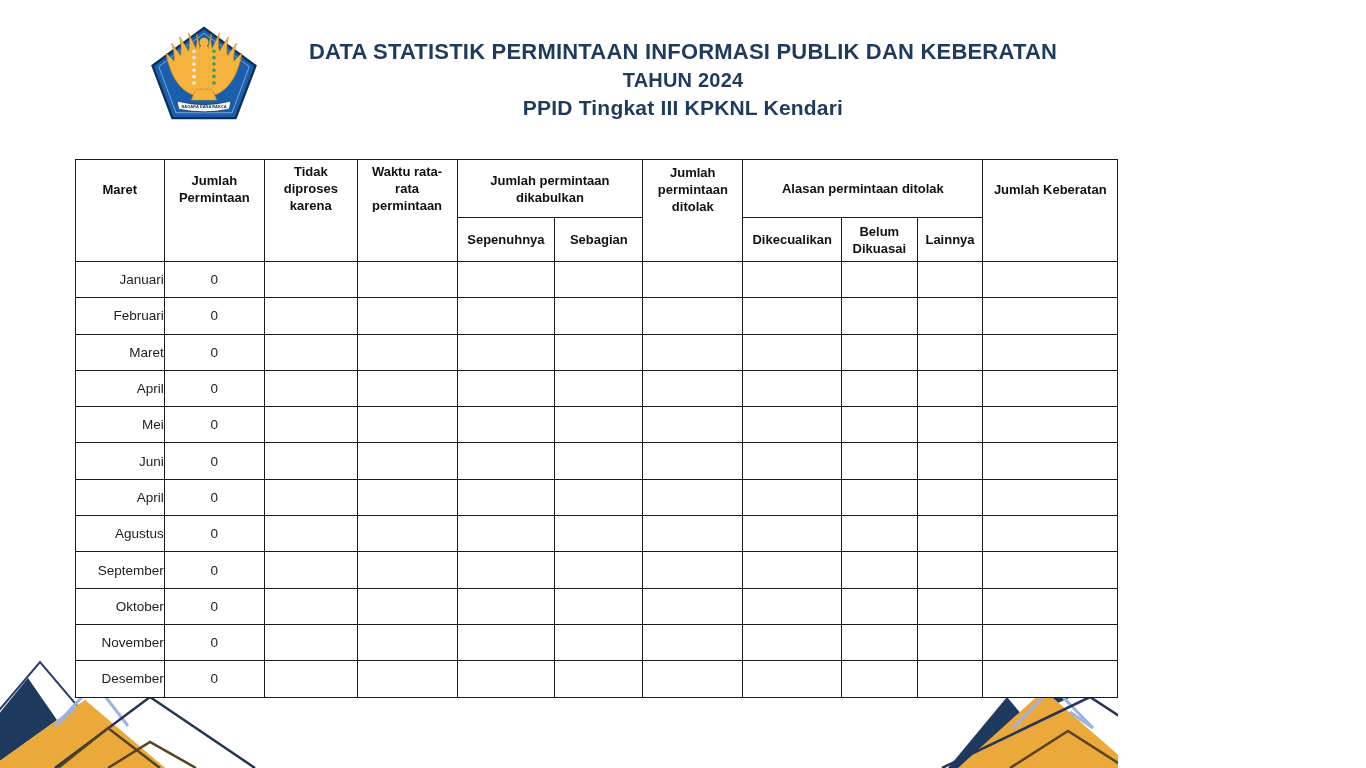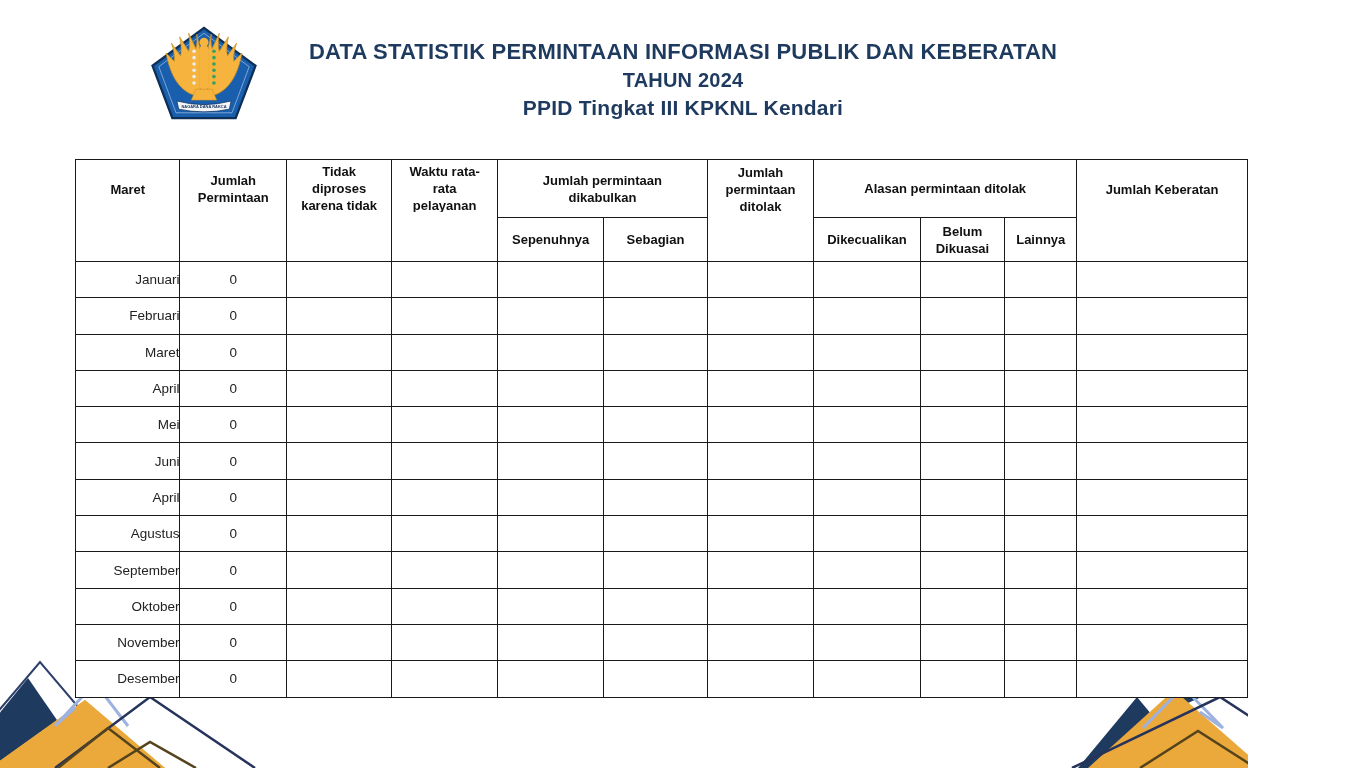--- a/index.html
+++ b/index.html
@@ -1,20 +1,20 @@
 <!DOCTYPE html>
 <html><head>
 <meta charset="utf-8">
 <style>
   html,body{margin:0;padding:0;}
   body{
     width:1366px;height:768px;overflow:hidden;background:#ffffff;position:relative;
     font-family:"Liberation Sans","DejaVu Sans",sans-serif;
   }
-  .page{position:absolute;inset:0;width:1248px;height:768px;background:#ffffff;}
+  .page{position:absolute;inset:0;width:1118px;height:768px;background:#ffffff;}
 
   
   .logo{position:absolute;left:148px;top:26px;width:112px;height:94px;}
   .title-block{position:absolute;left:0;top:38px;width:1366px;text-align:center;color:#1f3a5f;}
   .title-line{font-weight:bold;line-height:28px;letter-spacing:.2px;}
   .title-line.l1{font-size:22px;}
   .title-line.l2{font-size:20px;}
   .title-line.l3{font-size:21px;}
 
   
@@ -125,21 +125,21 @@
         <th class="vtop" rowspan="2">
           <div class="hdr-box">Maret</div>
           </th>
         <th class="vtop" rowspan="2">
           <div class="hdr-box">Jumlah Permintaan</div>
           </th>
         <th class="vtop" rowspan="2">
           <div class="hdr-box clip3">Tidak diproses karena tidak</div>
           </th>
         <th class="vtop" rowspan="2">
-          <div class="hdr-box clip3">Waktu rata-rata pelayanan</div>
+          <div class="hdr-box clip3">Waktu rata-rata permintaan</div>
           </th>
         <th class="group" colspan="2">Jumlah permintaan dikabulkan</th>
         <th class="vtop" rowspan="2">
           <div class="hdr-box">Jumlah permintaan ditolak</div>
           </th>
         <th class="group" colspan="3">Alasan permintaan ditolak</th>
         <th class="vtop" rowspan="2">
           <div class="hdr-box">Jumlah Keberatan</div>
           </th>
       </tr>

